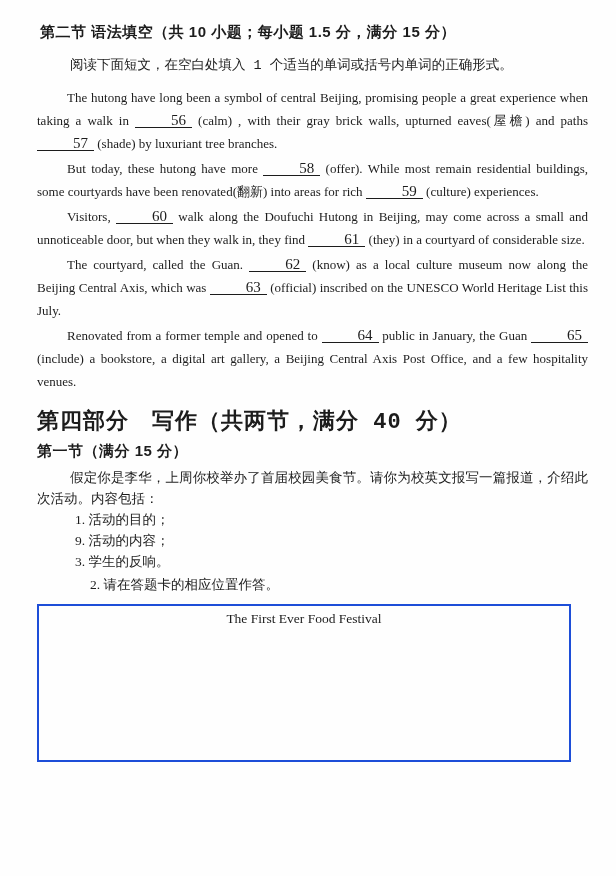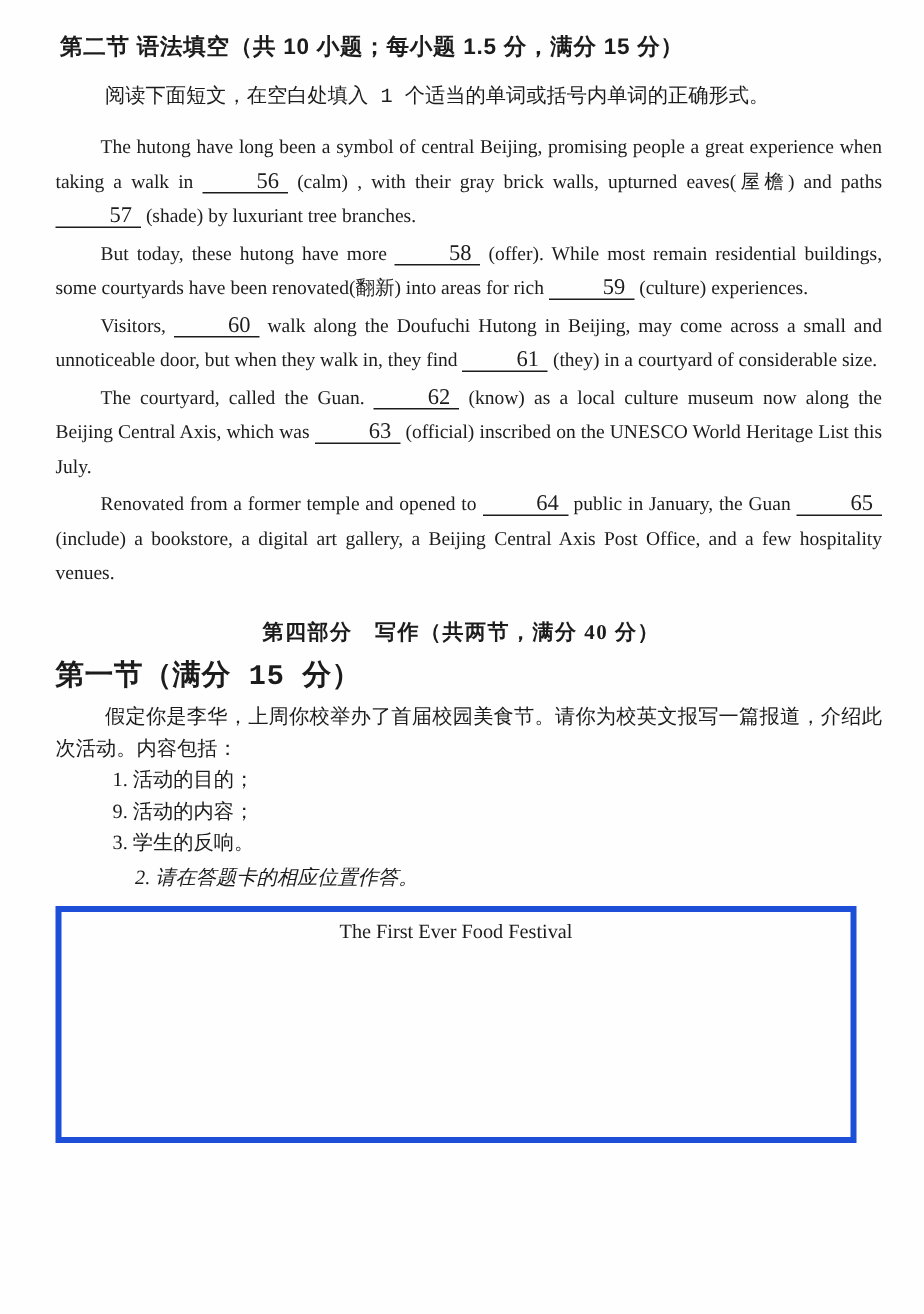--- a/index.html
+++ b/index.html
@@ -45,58 +45,58 @@
   .blank {
     display: inline-block;
     min-width: 42px;
     padding: 0 6px 0px 6px;
     text-align: center;
     border-bottom: 1.2px solid #1c1c1c;
     font-size: 15px;
     line-height: 14px;
   }
   .h-part {
-    font-family: Liberation Serif, serif;
+    font-family: Liberation Mono, monospace;
     font-weight: 700;
-    font-size: 14px;
+    font-size: 22px;
     line-height: 24px;
-    text-align: center;
+    text-align: left;
     margin: 18px 10px 0 0;
     letter-spacing: 1px;
   }
   .h-sec {
-    font-family: Liberation Mono, monospace;
+    font-family: Liberation Sans, sans-serif;
     font-weight: 700;
-    font-size: 19px;
+    font-size: 15px;
     line-height: 20px;
     margin: 6px 0 0 0;
     letter-spacing: 0.5px;
   }
   .prompt {
     font-size: 13.5px;
     line-height: 21px;
     margin: 6px 0 0 0;
     text-indent: 33px;
     text-align: justify;
   }
   .points { margin: 0; }
   .points p {
     font-size: 13.5px;
     line-height: 21px;
     margin: 0 0 0 38px;
   }
   .notes { margin: 2px 0 0 0; }
   .notes p { font-size: 13.5px; line-height: 22px; margin: 0; }
-  .note-2 { margin-left: 53px !important; font-style: italic; }
+  .note-2 { margin-left: 53px !important; }
   .essay-box {
     box-sizing: border-box;
     width: 534px;
     height: 158px;
     margin-top: 8px;
-    border: 4px solid #1d4ed8;
+    border: 2px solid #1d4ed8;
   }
   .essay-title {
     text-align: center;
     font-size: 13.5px;
     padding-top: 5px;
     font-weight: 500;
   }
   .footer {
     position: absolute;
     top: 798px; left: 0;

